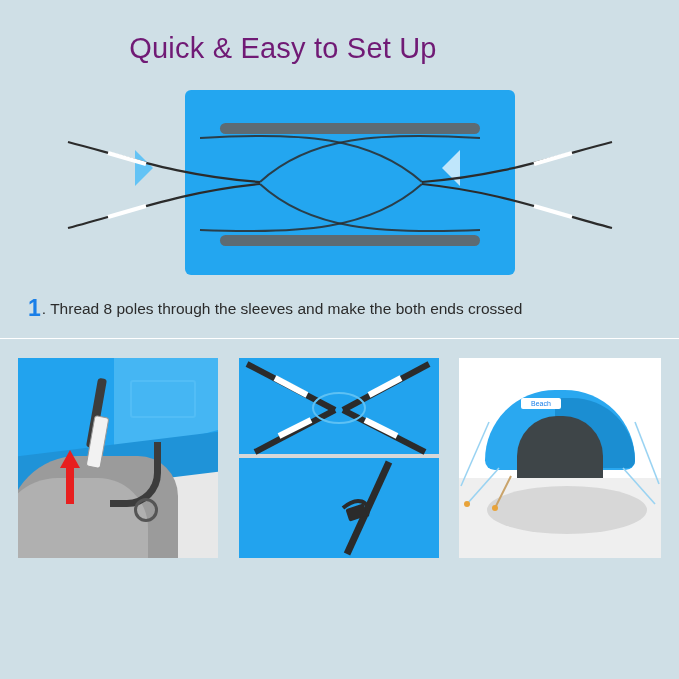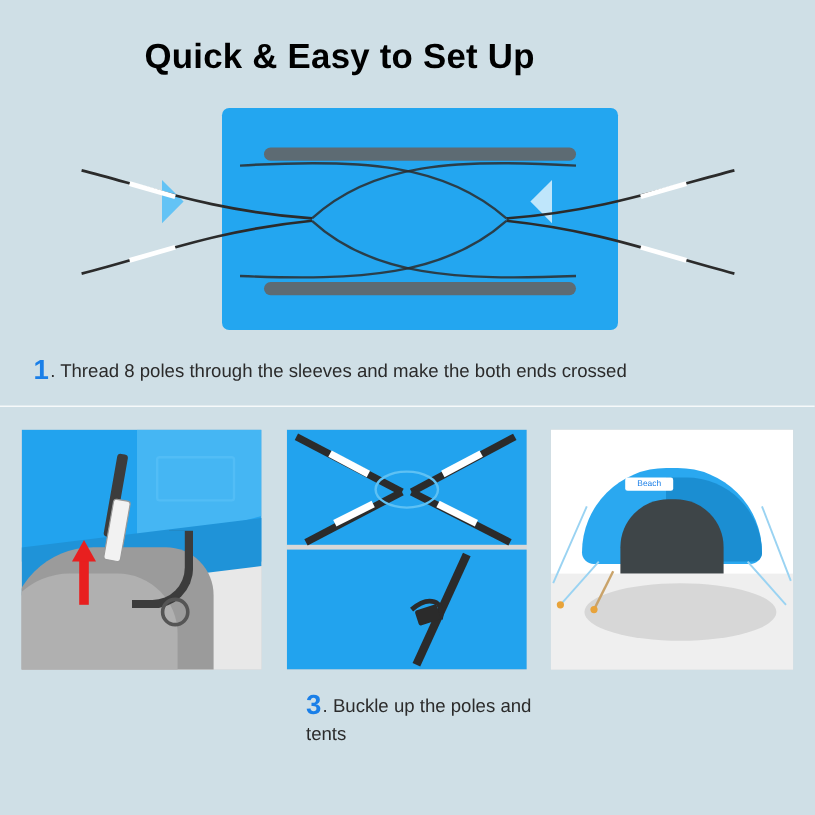--- a/index.html
+++ b/index.html
@@ -9,23 +9,23 @@
     font-family:"Liberation Sans", sans-serif;
     overflow:hidden;
     position:relative;
   }
   .page{position:absolute;left:0;top:0;width:679px;height:679px;}
 
   
   .title{
     position:absolute;left:0;top:32px;width:566px;
     text-align:center;
-    color:#000000;
+    color:#701a75;
     font-size:29px;
-    font-weight:bold;
+    font-weight:normal;
     letter-spacing:0.2px;
   }
 
   
   .hero{
     position:absolute;left:60px;top:80px;width:560px;height:205px;
   }
   .tent-body{
     position:absolute;left:125px;top:10px;width:330px;height:185px;
     background:#23a6f0;
@@ -256,18 +256,15 @@
       <line x1="176" y1="64" x2="200" y2="126" stroke="#9ad3f2" stroke-width="1.6"></line>
       <line x1="40" y1="110" x2="8" y2="146" stroke="#9ad3f2" stroke-width="1.6"></line>
       <line x1="164" y1="110" x2="196" y2="146" stroke="#9ad3f2" stroke-width="1.6"></line>
       <line x1="52" y1="118" x2="36" y2="150" stroke="#c9a36a" stroke-width="2"></line>
       <circle cx="36" cy="150" r="3" fill="#e8a33a"></circle>
       <circle cx="8" cy="146" r="3" fill="#e8a33a"></circle>
     </svg>
   </div>
 
 
-  <div class="cap cap3">
-    <span class="num">3</span><span>. Buckle up the poles and tents</span>
-  </div>
 
 
 </div>
 
 </body></html>

